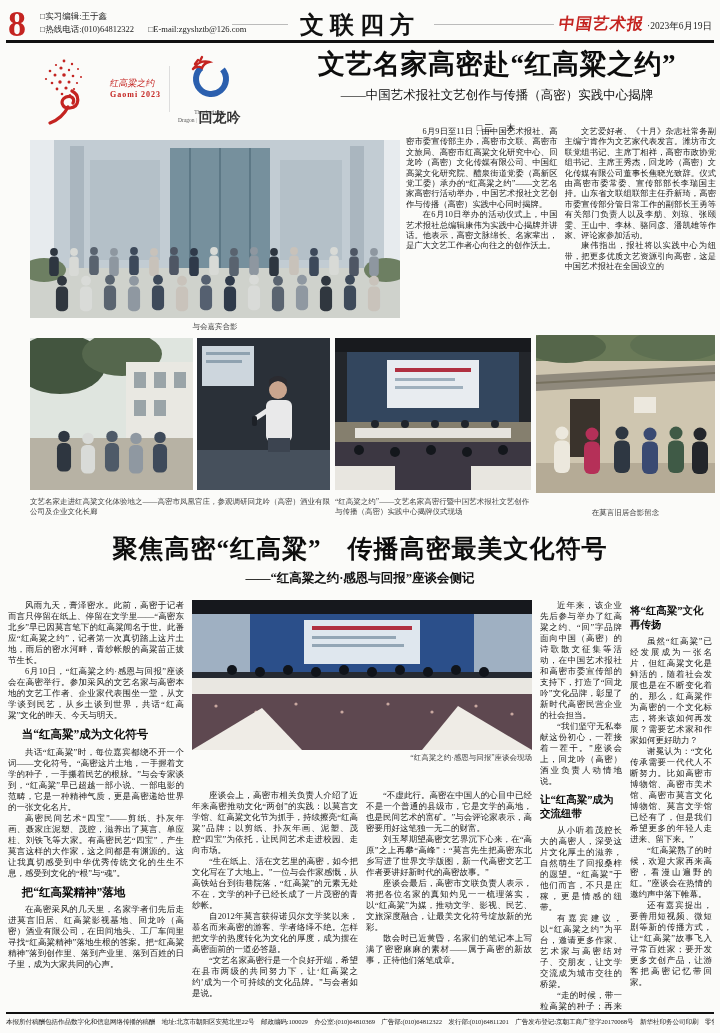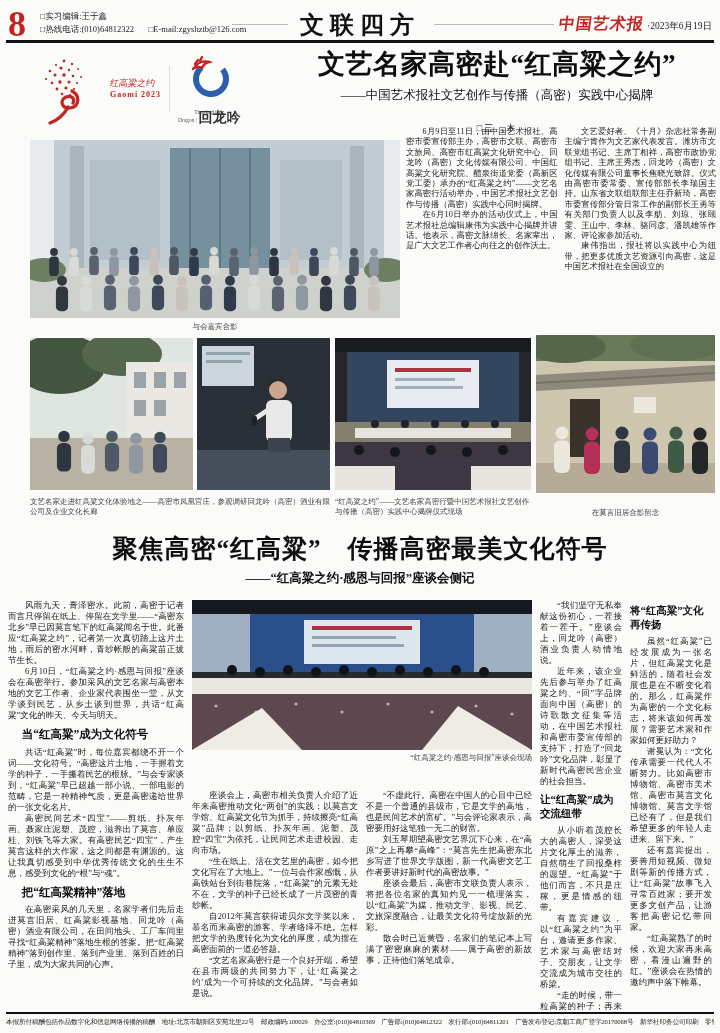--- a/index.html
+++ b/index.html
@@ -362,37 +362,37 @@
             <p class="para">座谈会最后，高密市文联负责人表示，将把各位名家的真知灼见一一梳理落实，以“红高粱”为媒，推动文学、影视、民艺、文旅深度融合，让最美文化符号绽放新的光彩。</p>
             <p class="para">散会时已近黄昏，名家们的笔记本上写满了密密麻麻的素材——属于高密的新故事，正待他们落笔成章。</p>
           </div>
         </div>
     </div>
   </div>
 
   <div class="abs a2-right">
     <div class="ncol">
       <div>
+          <p class="para">近年来，该企业先后参与举办了红高粱之约、“回”字品牌面向中国（高密）的诗歌散文征集等活动，在中国艺术报社和高密市委宣传部的支持下，打造了“回龙吟”文化品牌，彰显了新时代高密民营企业的社会担当。</p>
           <p class="para">“我们坚守无私奉献这份初心，一茬接着一茬干。”座谈会上，回龙吟（高密）酒业负责人动情地说。</p>
-          <p class="para">近年来，该企业先后参与举办了红高粱之约、“回”字品牌面向中国（高密）的诗歌散文征集等活动，在中国艺术报社和高密市委宣传部的支持下，打造了“回龙吟”文化品牌，彰显了新时代高密民营企业的社会担当。</p>
         </div>
       <h3 class="subhead">让“红高粱”成为交流纽带</h3>
       <div>
           <p class="para">从小听着茂腔长大的高密人，深受这片文化厚土的滋养，自然萌生了回报桑梓的愿望。“红高粱”于他们而言，不只是庄稼，更是情感的纽带。</p>
           <p class="para">有嘉宾建议，以“红高粱之约”为平台，邀请更多作家、艺术家与高密结对子、交朋友，让文学交流成为城市交往的桥梁。</p>
           <p class="para">“走的时候，带一粒高粱的种子；再来的时候，看一片火红的原野。”这句话道出了大家共同的心愿。</p>
         </div>
     </div>
     <div class="ncol">
       <h3 class="subhead" style="margin-top:4px;">将“红高粱”文化再传扬</h3>
       <div>
           <p class="para">虽然“红高粱”已经发展成为一张名片，但红高粱文化是鲜活的，随着社会发展也是在不断变化着的。那么，红高粱作为高密的一个文化标志，将来该如何再发展？需要艺术家和作家如何更好助力？</p>
           <p class="para">谢冕认为：“文化传承需要一代代人不断努力。比如高密市博物馆、高密市美术馆、高密市莫言文化博物馆、莫言文学馆已经有了，但是我们希望更多的年轻人走进来、留下来。”</p>
+          <p class="para">“红高粱熟了的时候，欢迎大家再来高密，看漫山遍野的红。”座谈会在热情的邀约声中落下帷幕。</p>
           <p class="para">还有嘉宾提出，要善用短视频、微短剧等新的传播方式，让“红高粱”故事飞入寻常百姓家；要开发更多文创产品，让游客把高密记忆带回家。</p>
-          <p class="para">“红高粱熟了的时候，欢迎大家再来高密，看漫山遍野的红。”座谈会在热情的邀约声中落下帷幕。</p>
         </div>
     </div>
   </div>
 
   <div class="abs ftr-rule"></div>
   <div class="abs footer-line">本报所付稿酬包括作品数字化和信息网络传播的稿酬　地址:北京市朝阳区安苑北里22号　邮政编码:100029　办公室:(010)64810369　广告部:(010)64812322　发行部:(010)64811201　广告发布登记:京朝工商广登字20170068号　新华社印务公司印刷　零售价:1.00元</div>
 
 </div>
 
 </body></html>

